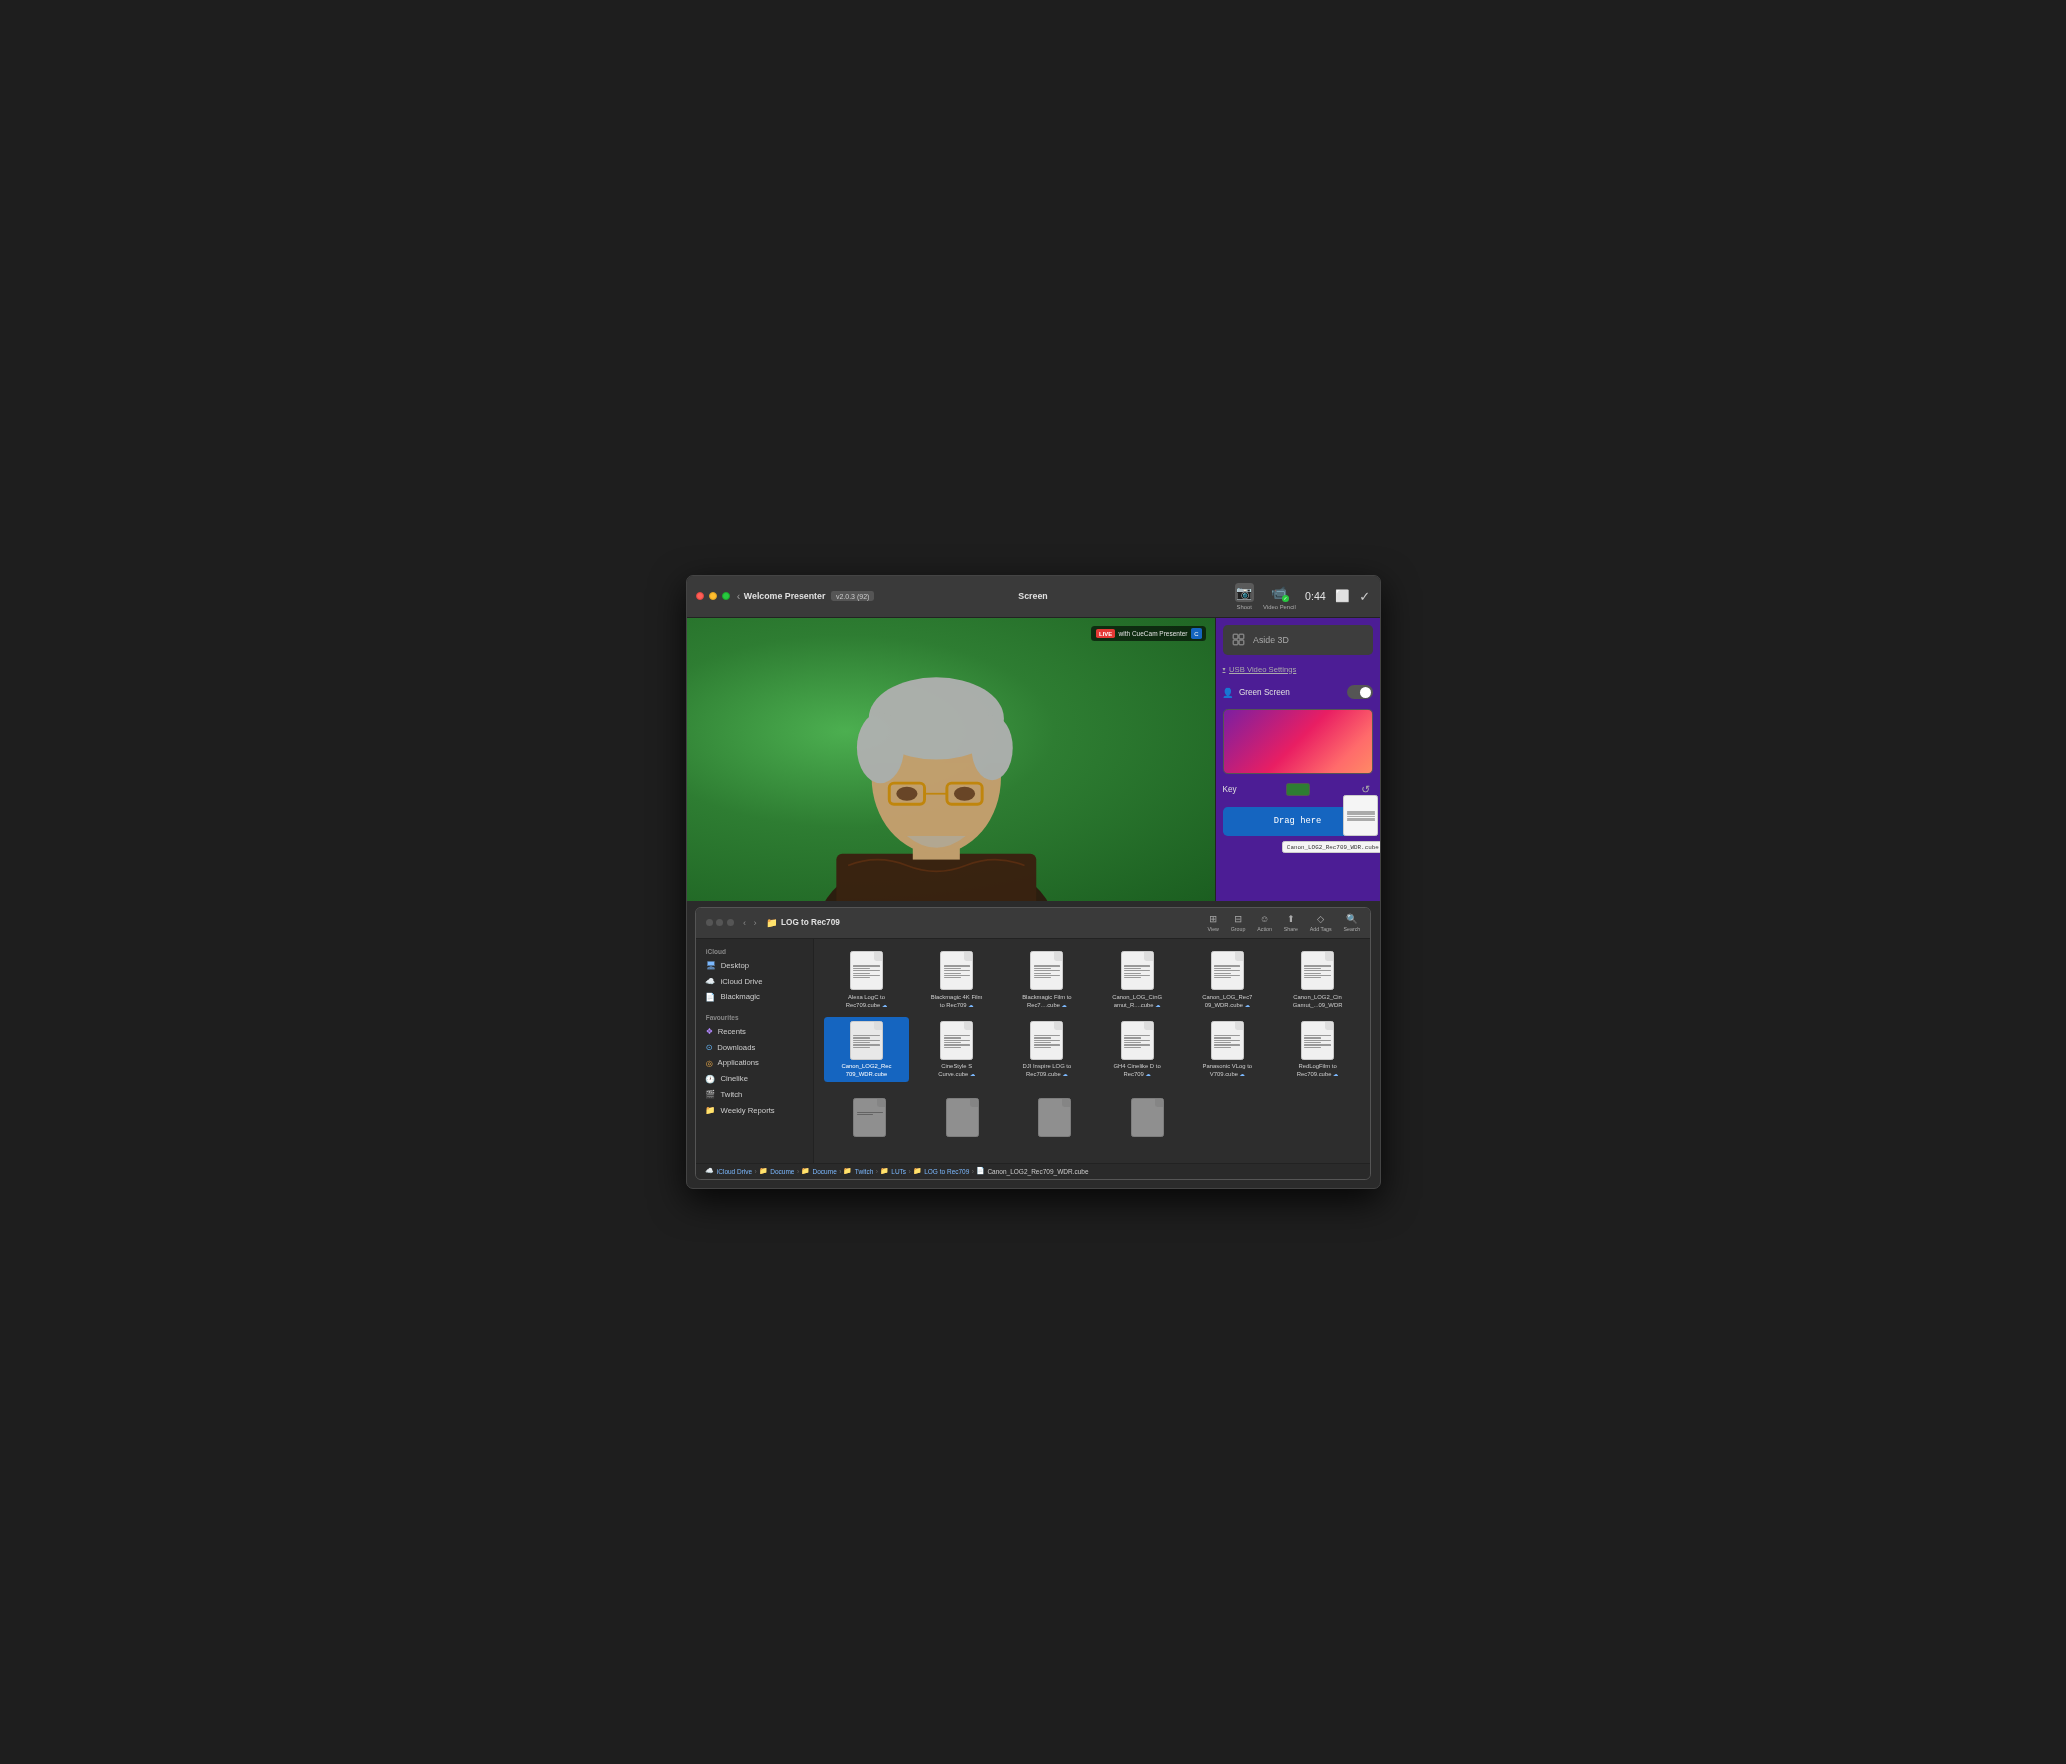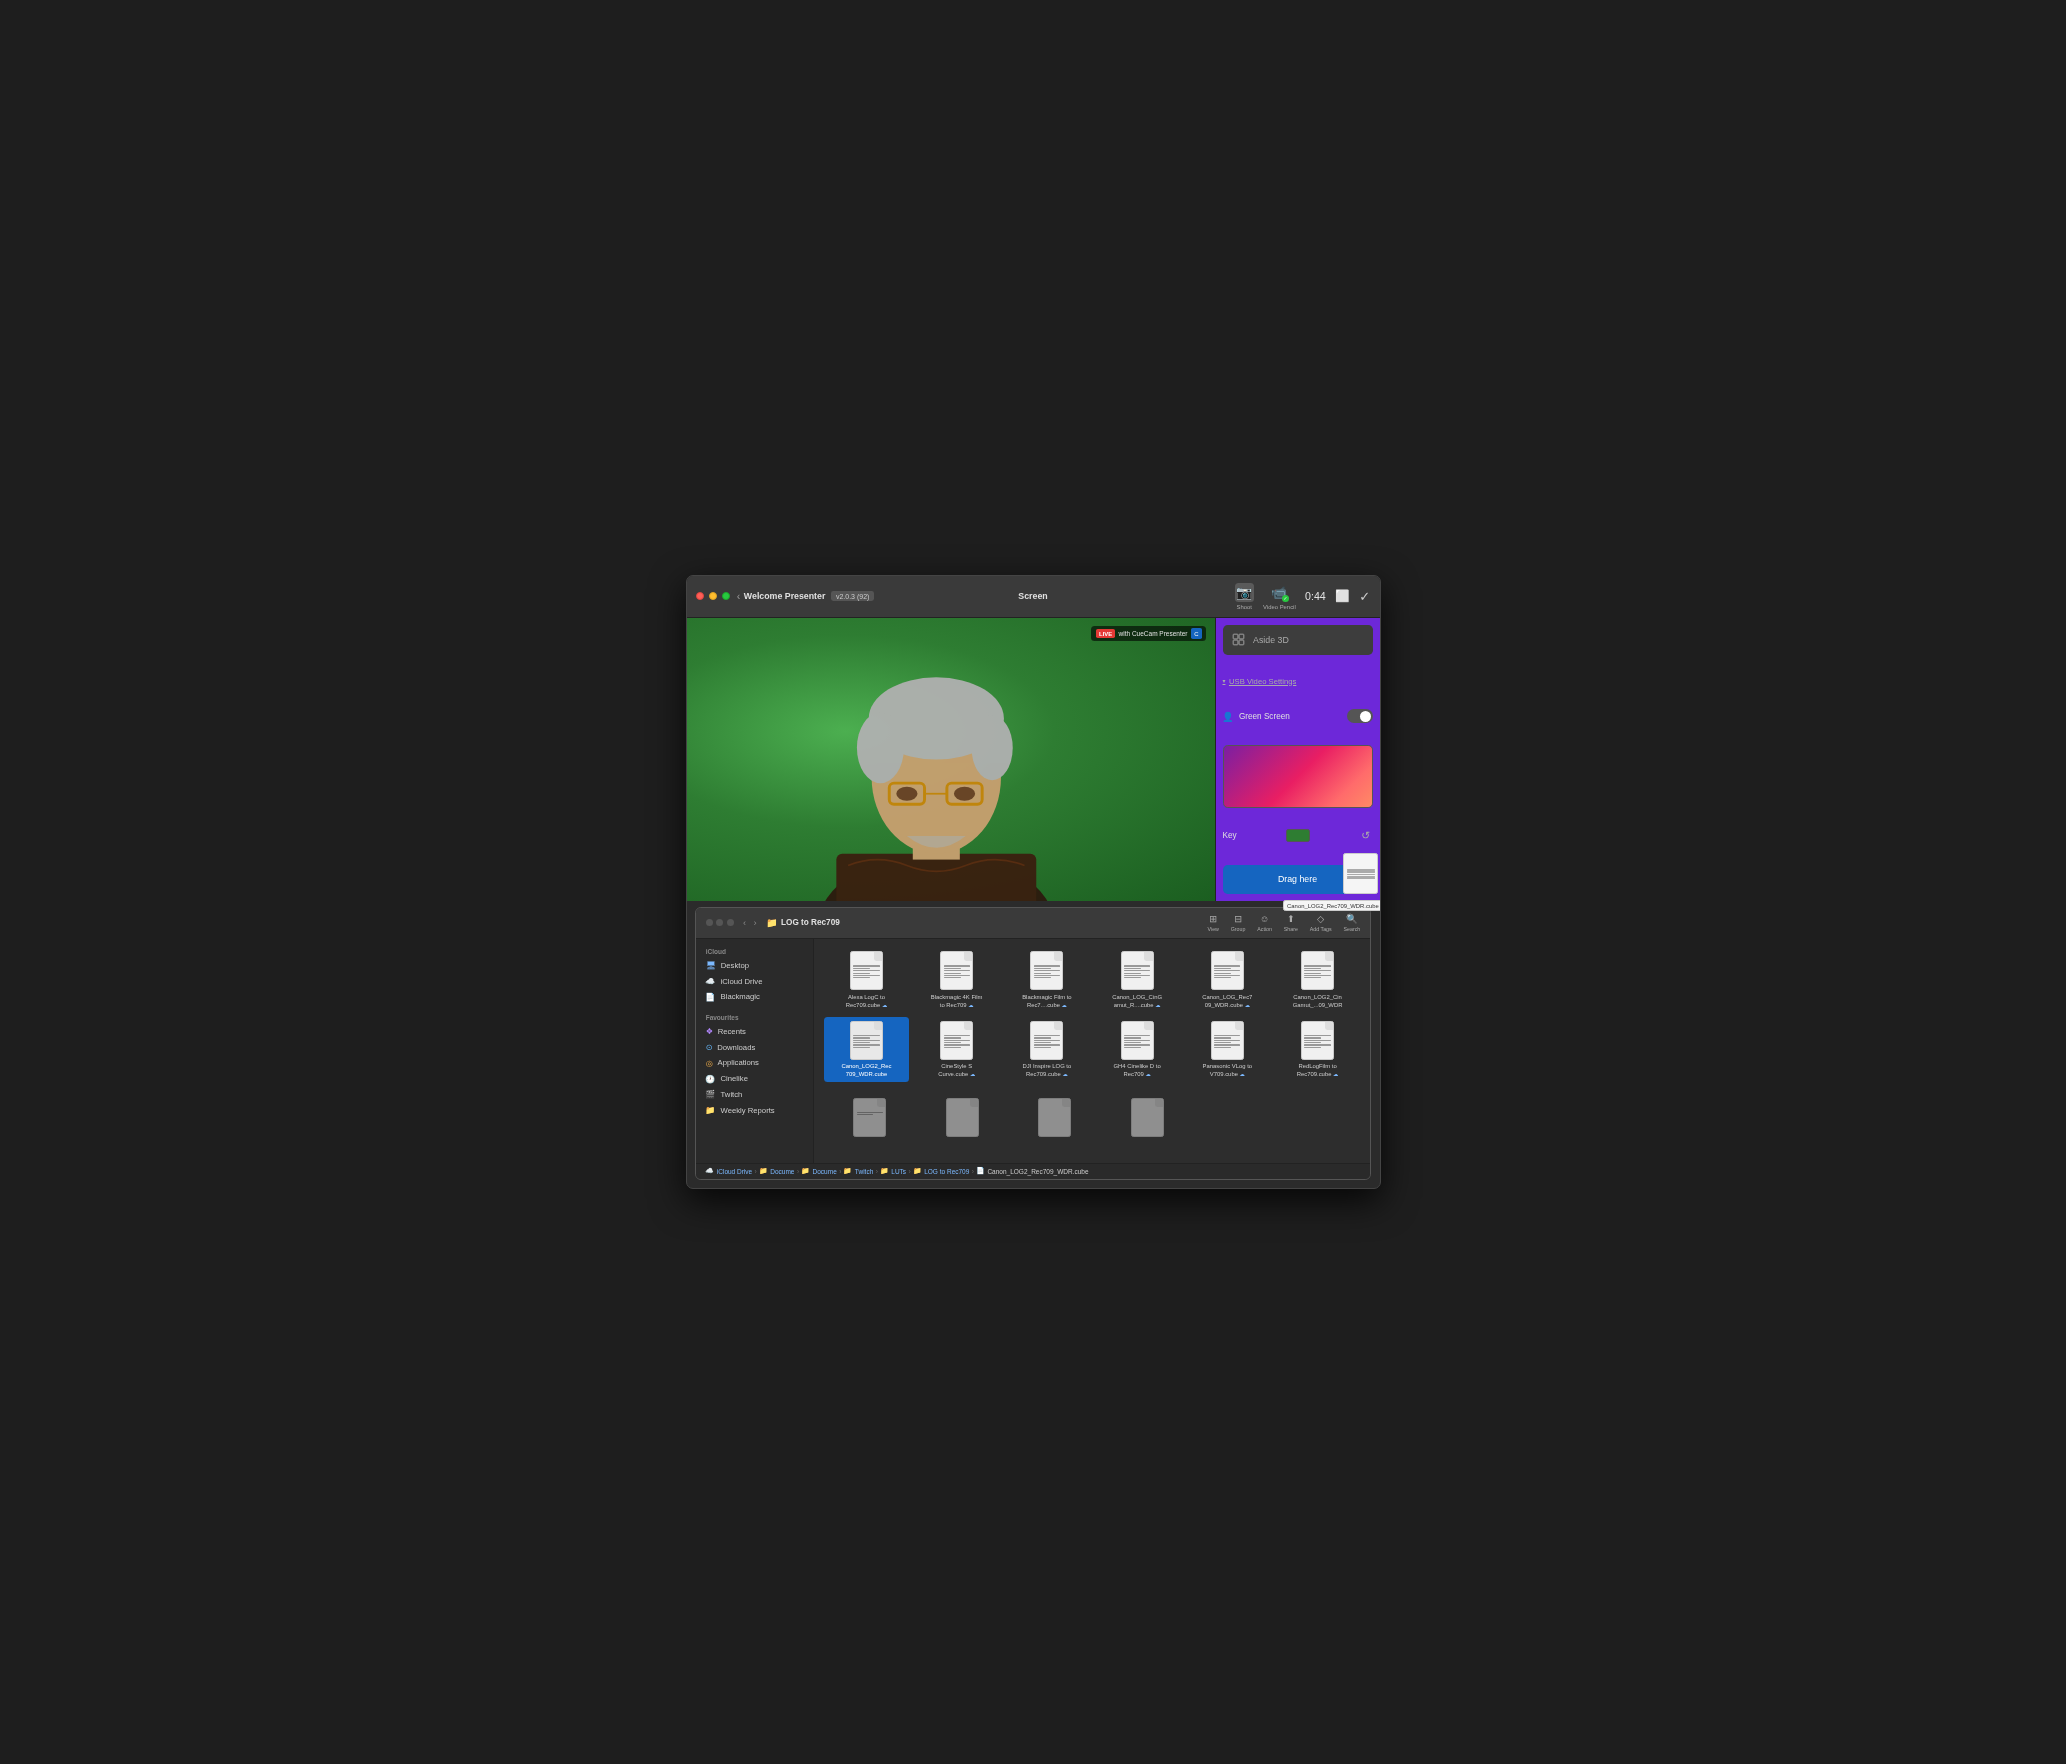--- a/index.html
+++ b/index.html
@@ -157,25 +157,25 @@
       background: #1565c0;
       display: flex;
       align-items: center;
       justify-content: center;
       font-size: 5.9px;
       color: white;
     }
     
     .right-panel {
       width: 165px;
-      background: #6d28d9;
+      background: #4c1d95;
       padding: 7px;
       display: flex;
       flex-direction: column;
-      gap: 19px;
+      gap: 7px;
       border-left: 0.6px solid #222;
     }
     .aside-3d {
       background: #3d3d3d;
       border-radius: 4.7px;
       padding: 7px 8.2px;
       display: flex;
       align-items: center;
       gap: 5.9px;
     }
@@ -263,20 +263,21 @@
     }
     .drag-area {
       background: #1565c0;
       border-radius: 4.7px;
       padding: 9.4px;
       text-align: center;
       color: white;
       font-size: 8.8px;
       position: relative;
       cursor: pointer;
+      font-family: Liberation Mono, monospace;
     }
     .drag-file-icon {
       position: absolute;
       right: -5.9px;
       top: -11.8px;
       width: 35px;
       height: 41px;
       background: #f5f5f5;
       border-radius: 2.4px;
       border: 0.6px solid #ccc;

